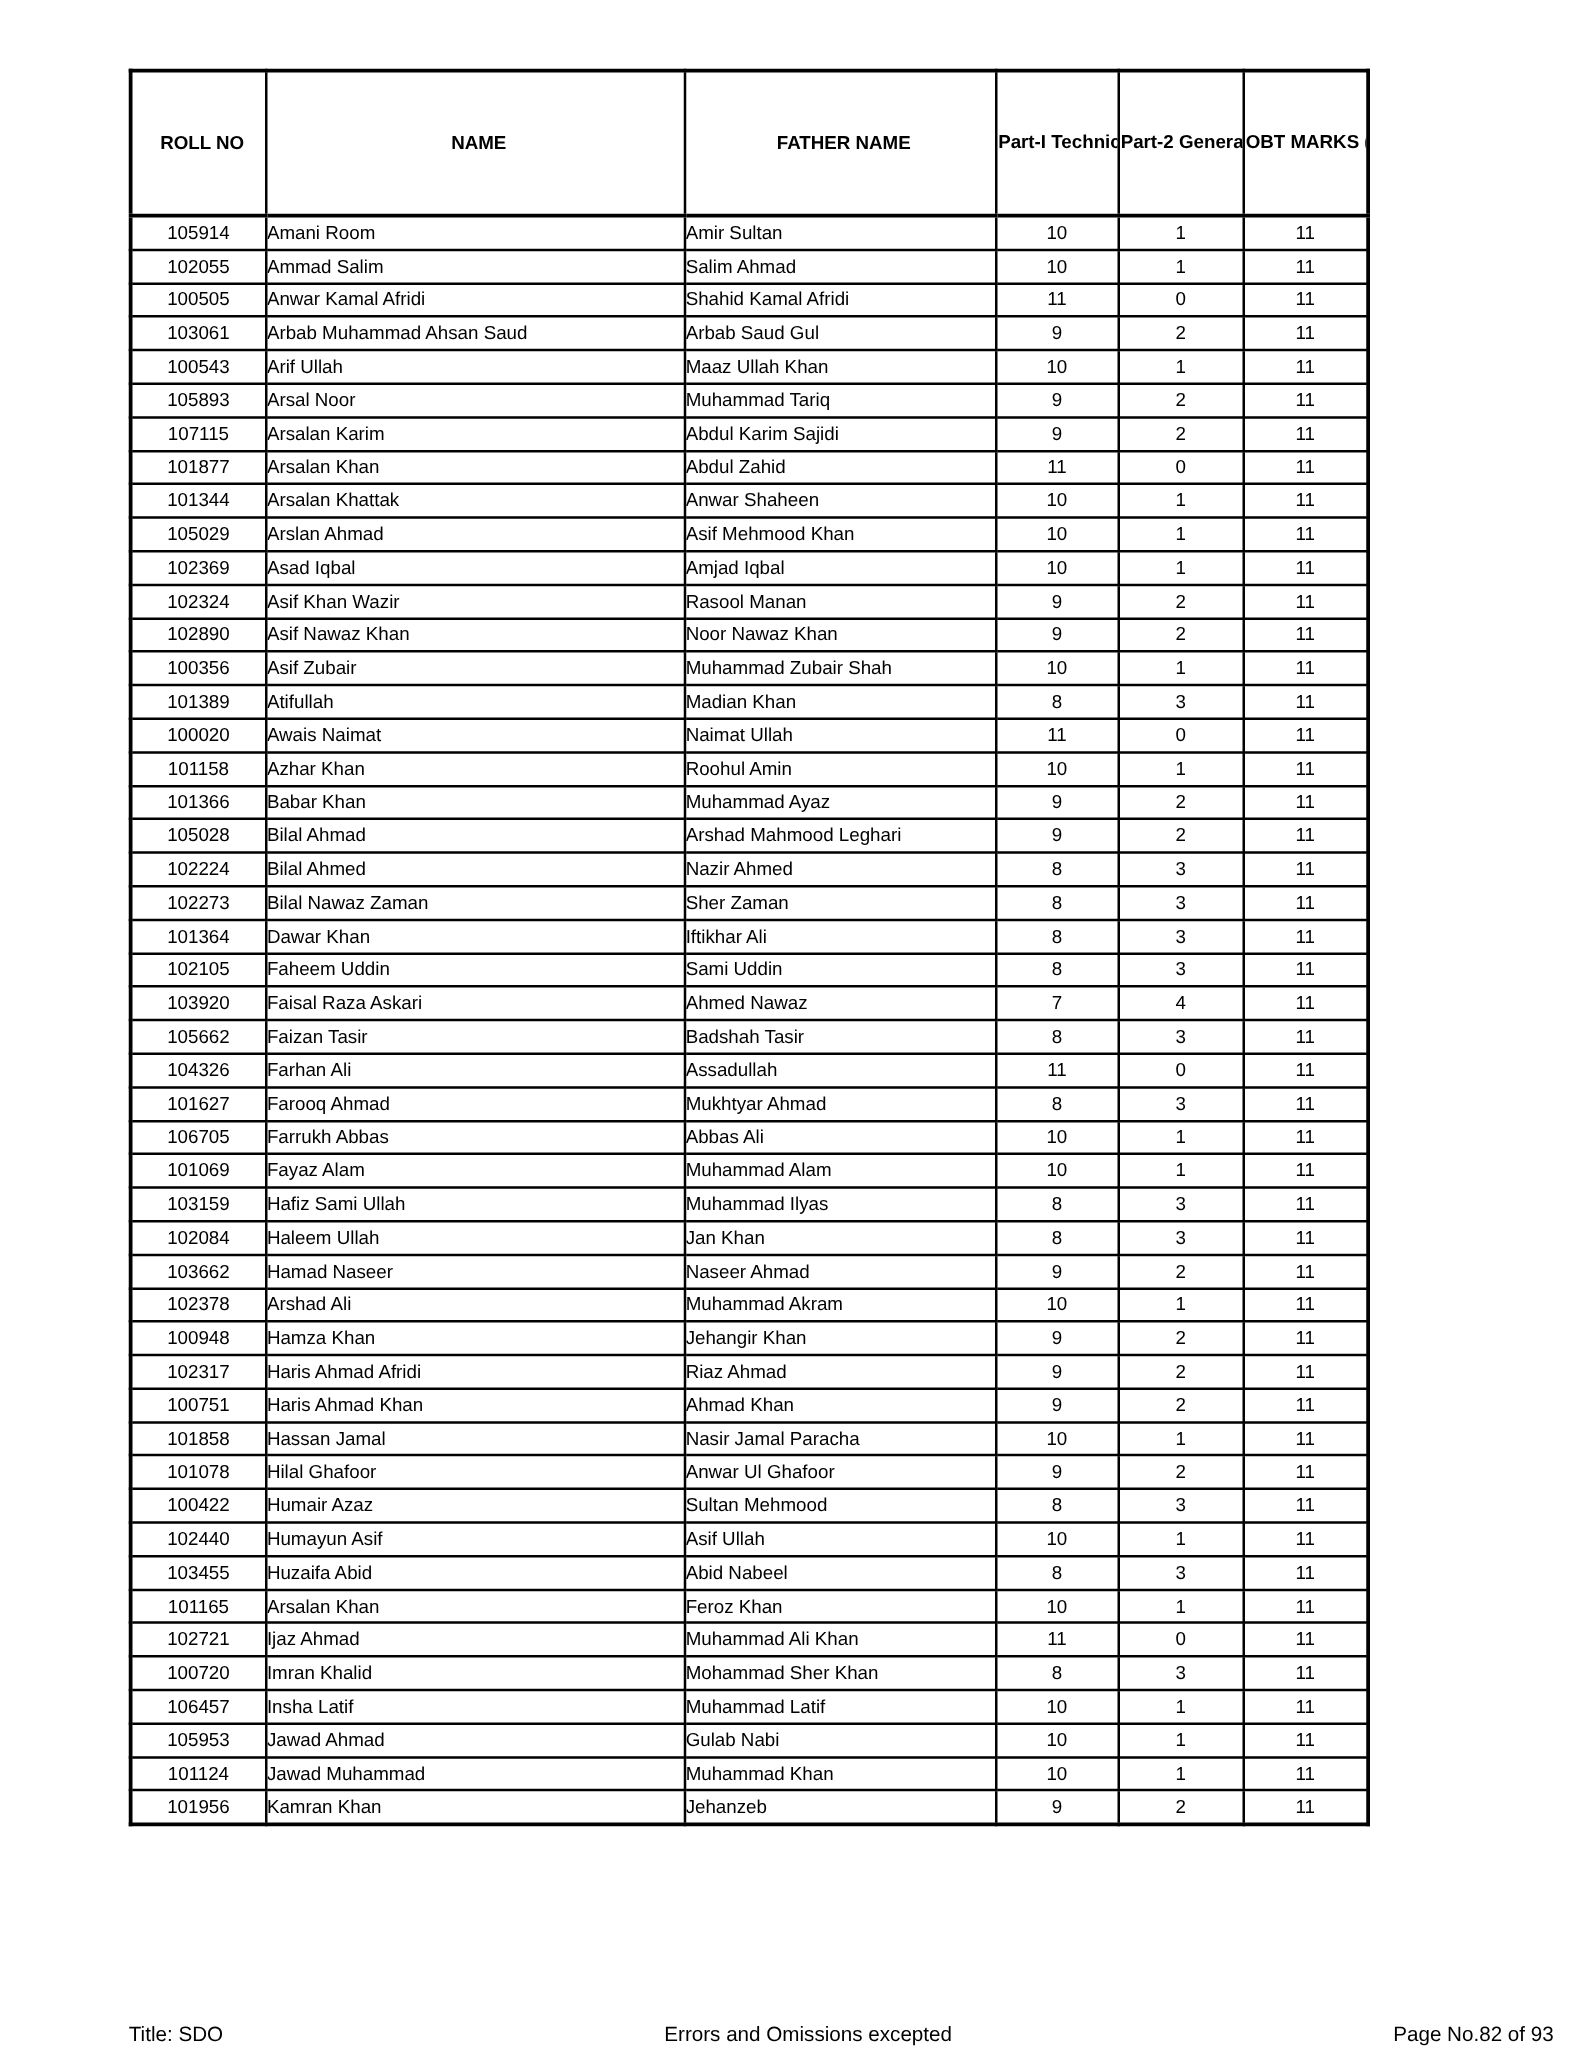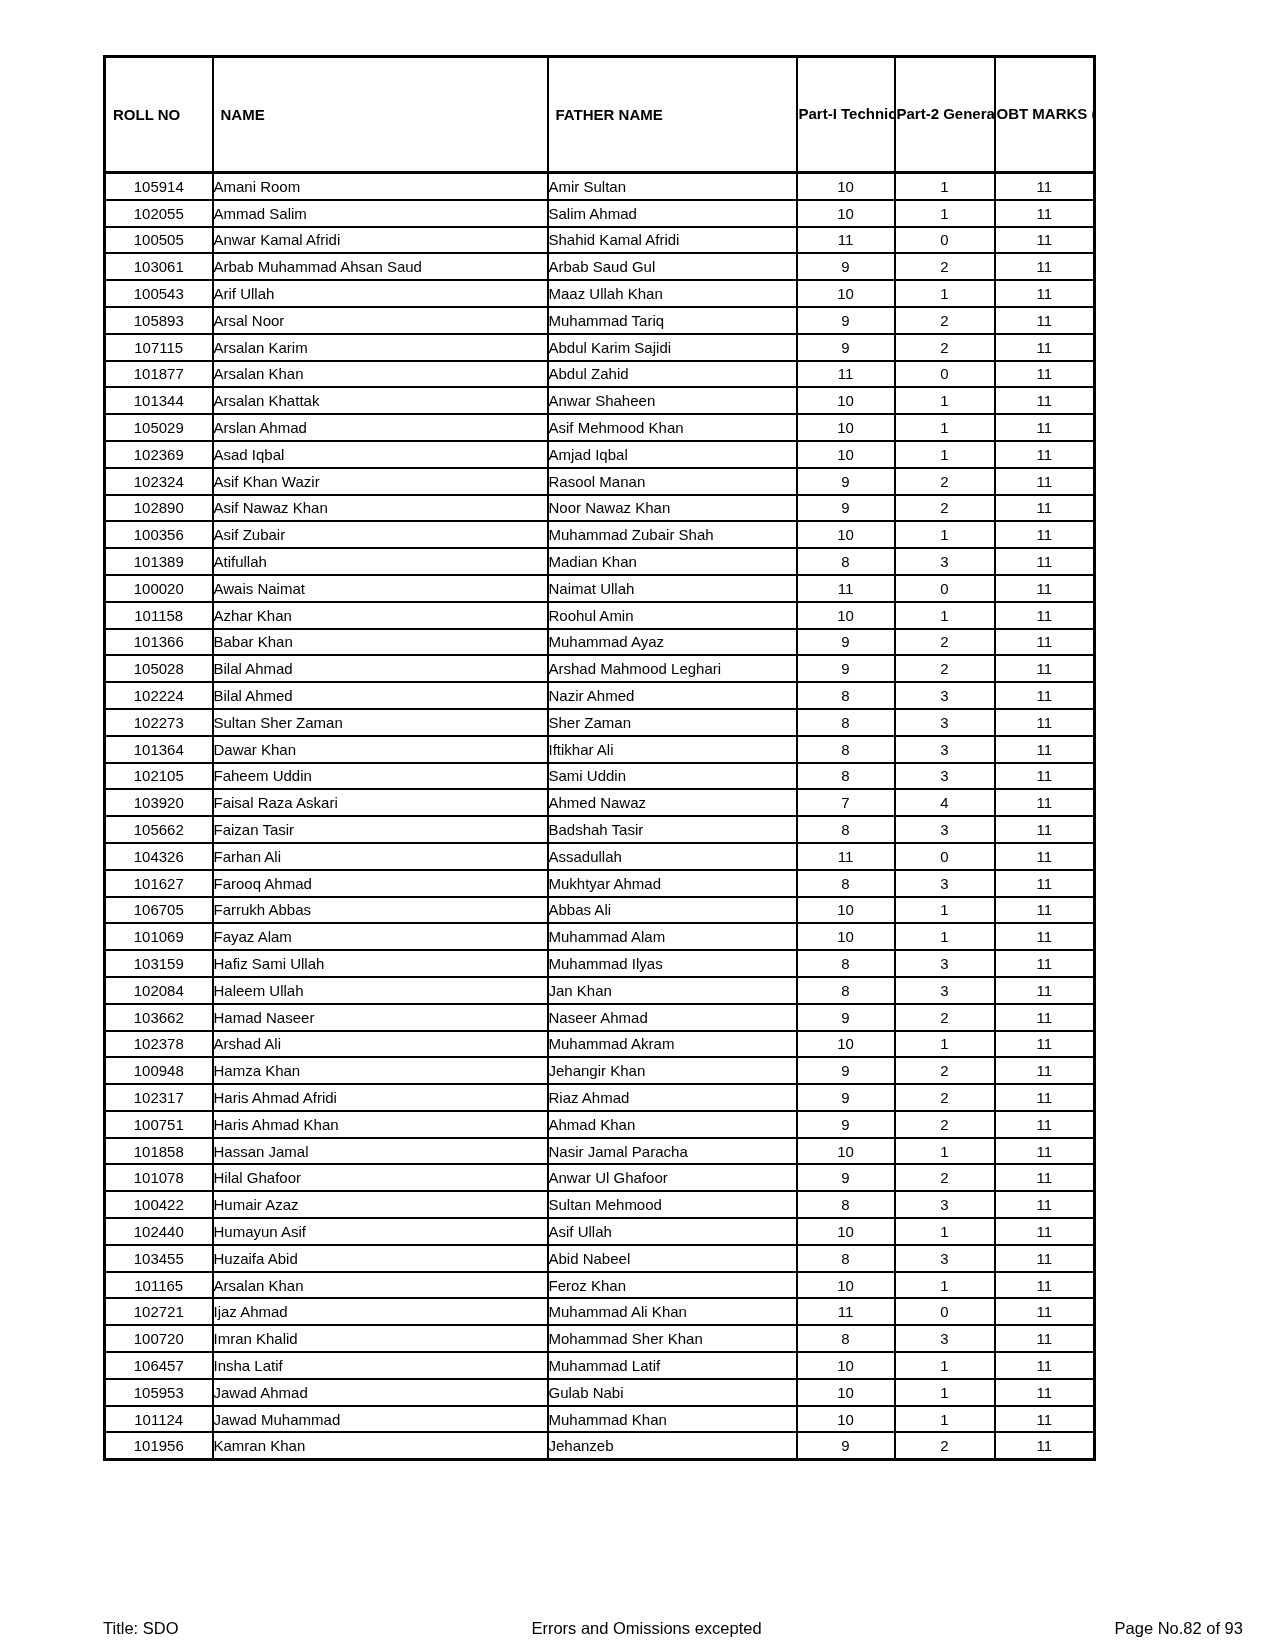--- a/index.html
+++ b/index.html
@@ -33,21 +33,21 @@
     overflow: hidden;
     white-space: nowrap;
   }
   table.results thead th {
     height: 111px;
     font-weight: bold;
     vertical-align: middle;
     border-bottom: 3px solid #000000;
   }
   th.h-left {
-    text-align: left;
+    text-align: center;
     padding-left: 7px;
   }
   th.h-center {
     text-align: center;
     white-space: pre-line;
     line-height: 1.75;
   }
   table.results tbody td {
     height: 24.8px;
     vertical-align: middle;
@@ -262,21 +262,21 @@
         <tr>
           <td class="c-roll">102224</td>
           <td class="c-name">Bilal Ahmed</td>
           <td class="c-father">Nazir Ahmed</td>
           <td class="c-num">8</td>
           <td class="c-num">3</td>
           <td class="c-num">11</td>
         </tr>
         <tr>
           <td class="c-roll">102273</td>
-          <td class="c-name">Sultan Sher Zaman</td>
+          <td class="c-name">Bilal Nawaz Zaman</td>
           <td class="c-father">Sher Zaman</td>
           <td class="c-num">8</td>
           <td class="c-num">3</td>
           <td class="c-num">11</td>
         </tr>
         <tr>
           <td class="c-roll">101364</td>
           <td class="c-name">Dawar Khan</td>
           <td class="c-father">Iftikhar Ali</td>
           <td class="c-num">8</td>

